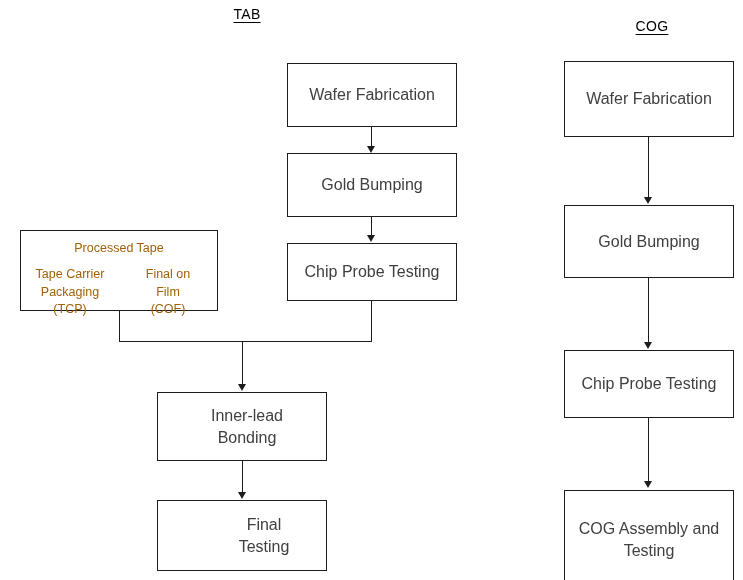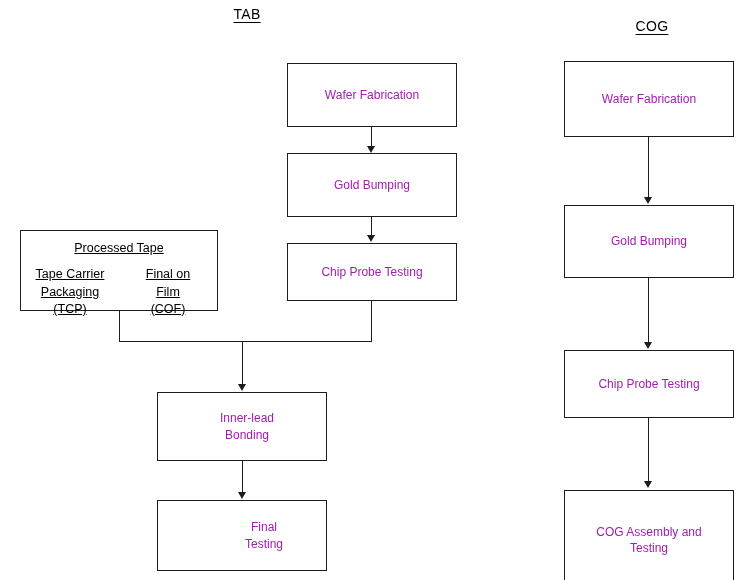--- a/index.html
+++ b/index.html
@@ -29,39 +29,38 @@
   }
   .node {
     position: absolute;
     box-sizing: border-box;
     border: 1px solid #1c1c1c;
     background: #ffffff;
     display: flex;
     align-items: center;
     justify-content: center;
     text-align: center;
-    font-size: 12px;
+    font-size: 16px;
     line-height: 1.35;
-    color: #a21caf;
+    color: #404040;
   }
   .node .label {
     display: block;
     white-space: pre-line;
     padding: 0 6px;
   }
   
   .node-tape {
     position: absolute;
     box-sizing: border-box;
     border: 1px solid #1c1c1c;
     background: #ffffff;
     font-size: 12.5px;
     line-height: 1.38;
-    color: #000000;
-    text-decoration: underline;
+    color: #a16207;
   }
   .tape-title {
     text-align: center;
     margin-top: 9px;
     font-size: 12.5px;
   }
   .tape-cols {
     display: flex;
     margin-top: 9px;
   }

